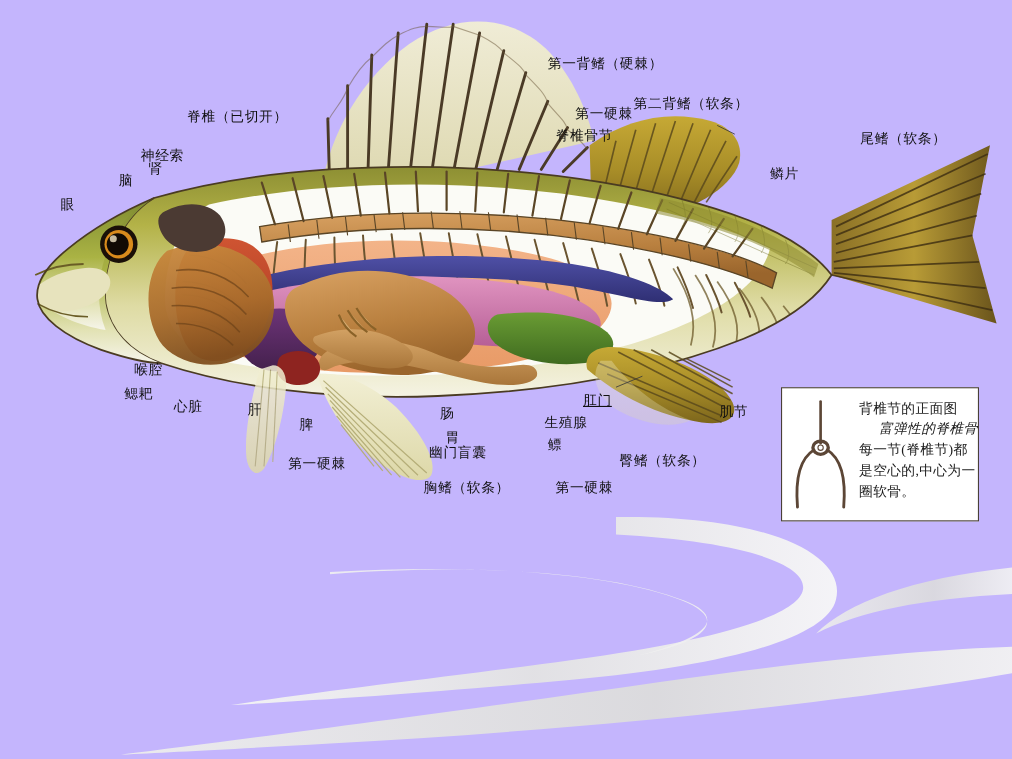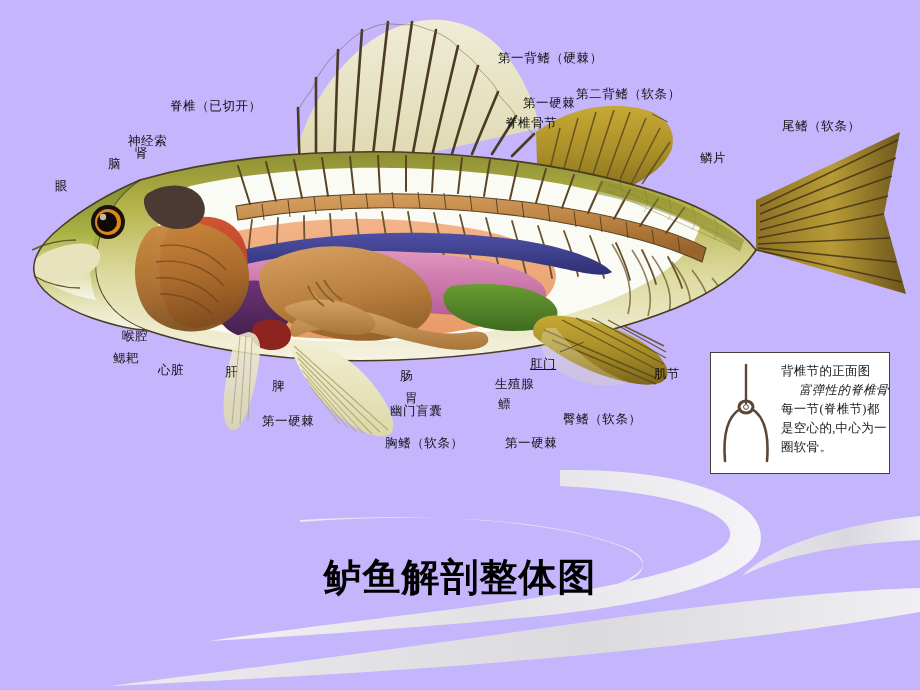--- a/index.html
+++ b/index.html
@@ -499,15 +499,14 @@
     </div>
     <div class="inset-text" id="inset-text">
         <div>背椎节的正面图</div>
         <div class="ind">富弹性的脊椎骨</div>
         <div>每一节(脊椎节)都</div>
         <div>是空心的,中心为一</div>
         <div>圈软骨。</div>
       </div>
   </div>
 
-  <div class="title">鲈鱼解剖整体图</div>
 
 </div>
 
 </body></html>

